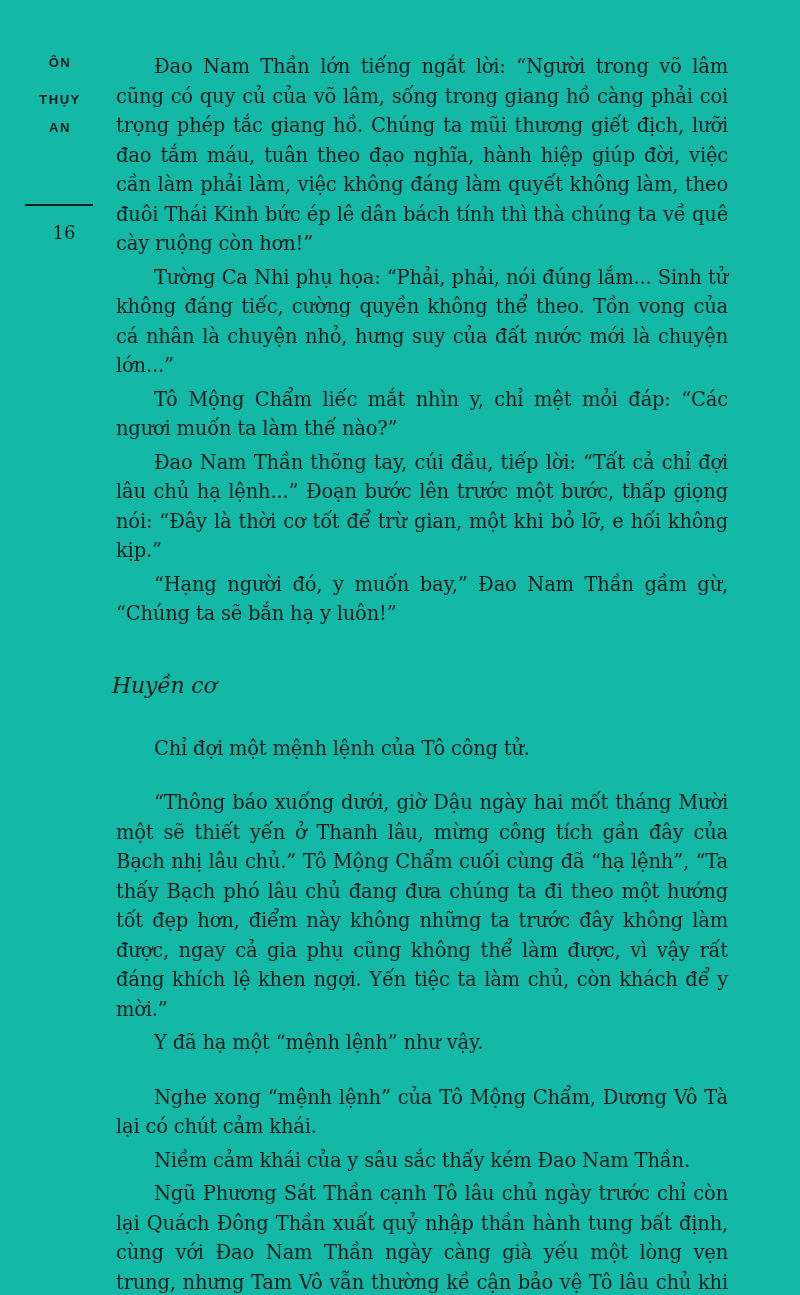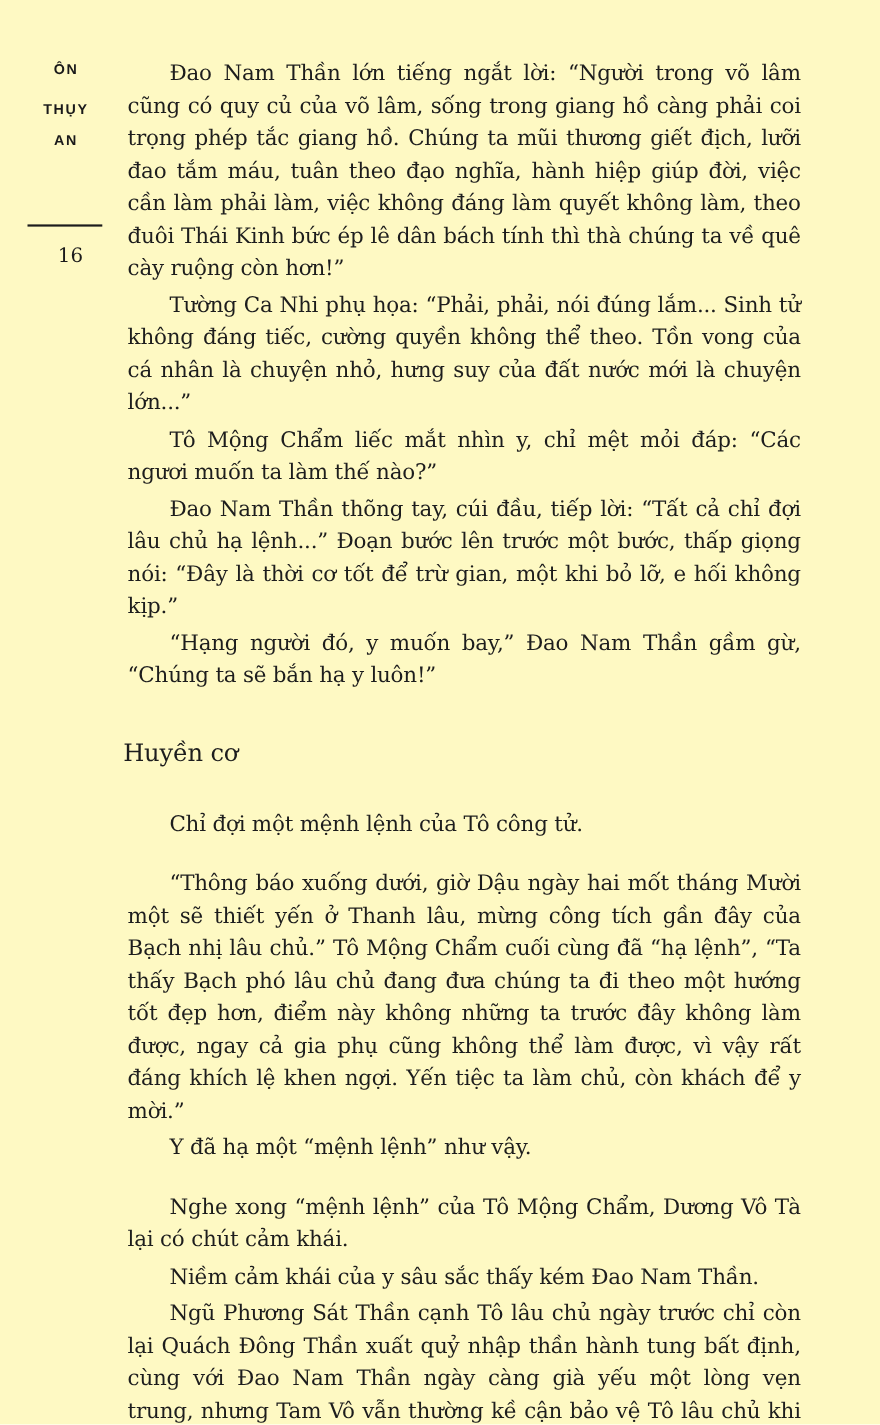--- a/index.html
+++ b/index.html
@@ -4,21 +4,21 @@
 <style>
   html, body {
     margin: 0;
     padding: 0;
     background: #ffffff;
   }
   .page {
     position: relative;
     width: 800px;
     height: 1295px;
-    background: #fef9c3;
+    background: #14b8a6;
     overflow: hidden;
     color: #1d1d1d;
   }
   
   .spine {
     position: absolute;
     left: 22px;
     top: 0;
     width: 76px;
     height: 300px;
@@ -75,20 +75,21 @@
   .para {
     margin: 4px;
     text-indent: 38px;
   }
   .gap-before {
     margin-top: 25px;
   }
   .heading {
     margin: 42px 0 33px 0;
     font-family: "DejaVu Serif", serif;
+    font-style: italic;
     font-weight: normal;
     font-size: 22px;
     line-height: 30px;
     text-indent: 0;
     text-align: left;
     color: #1d1d1d;
   }
 </style>
 </head>
 <body>

